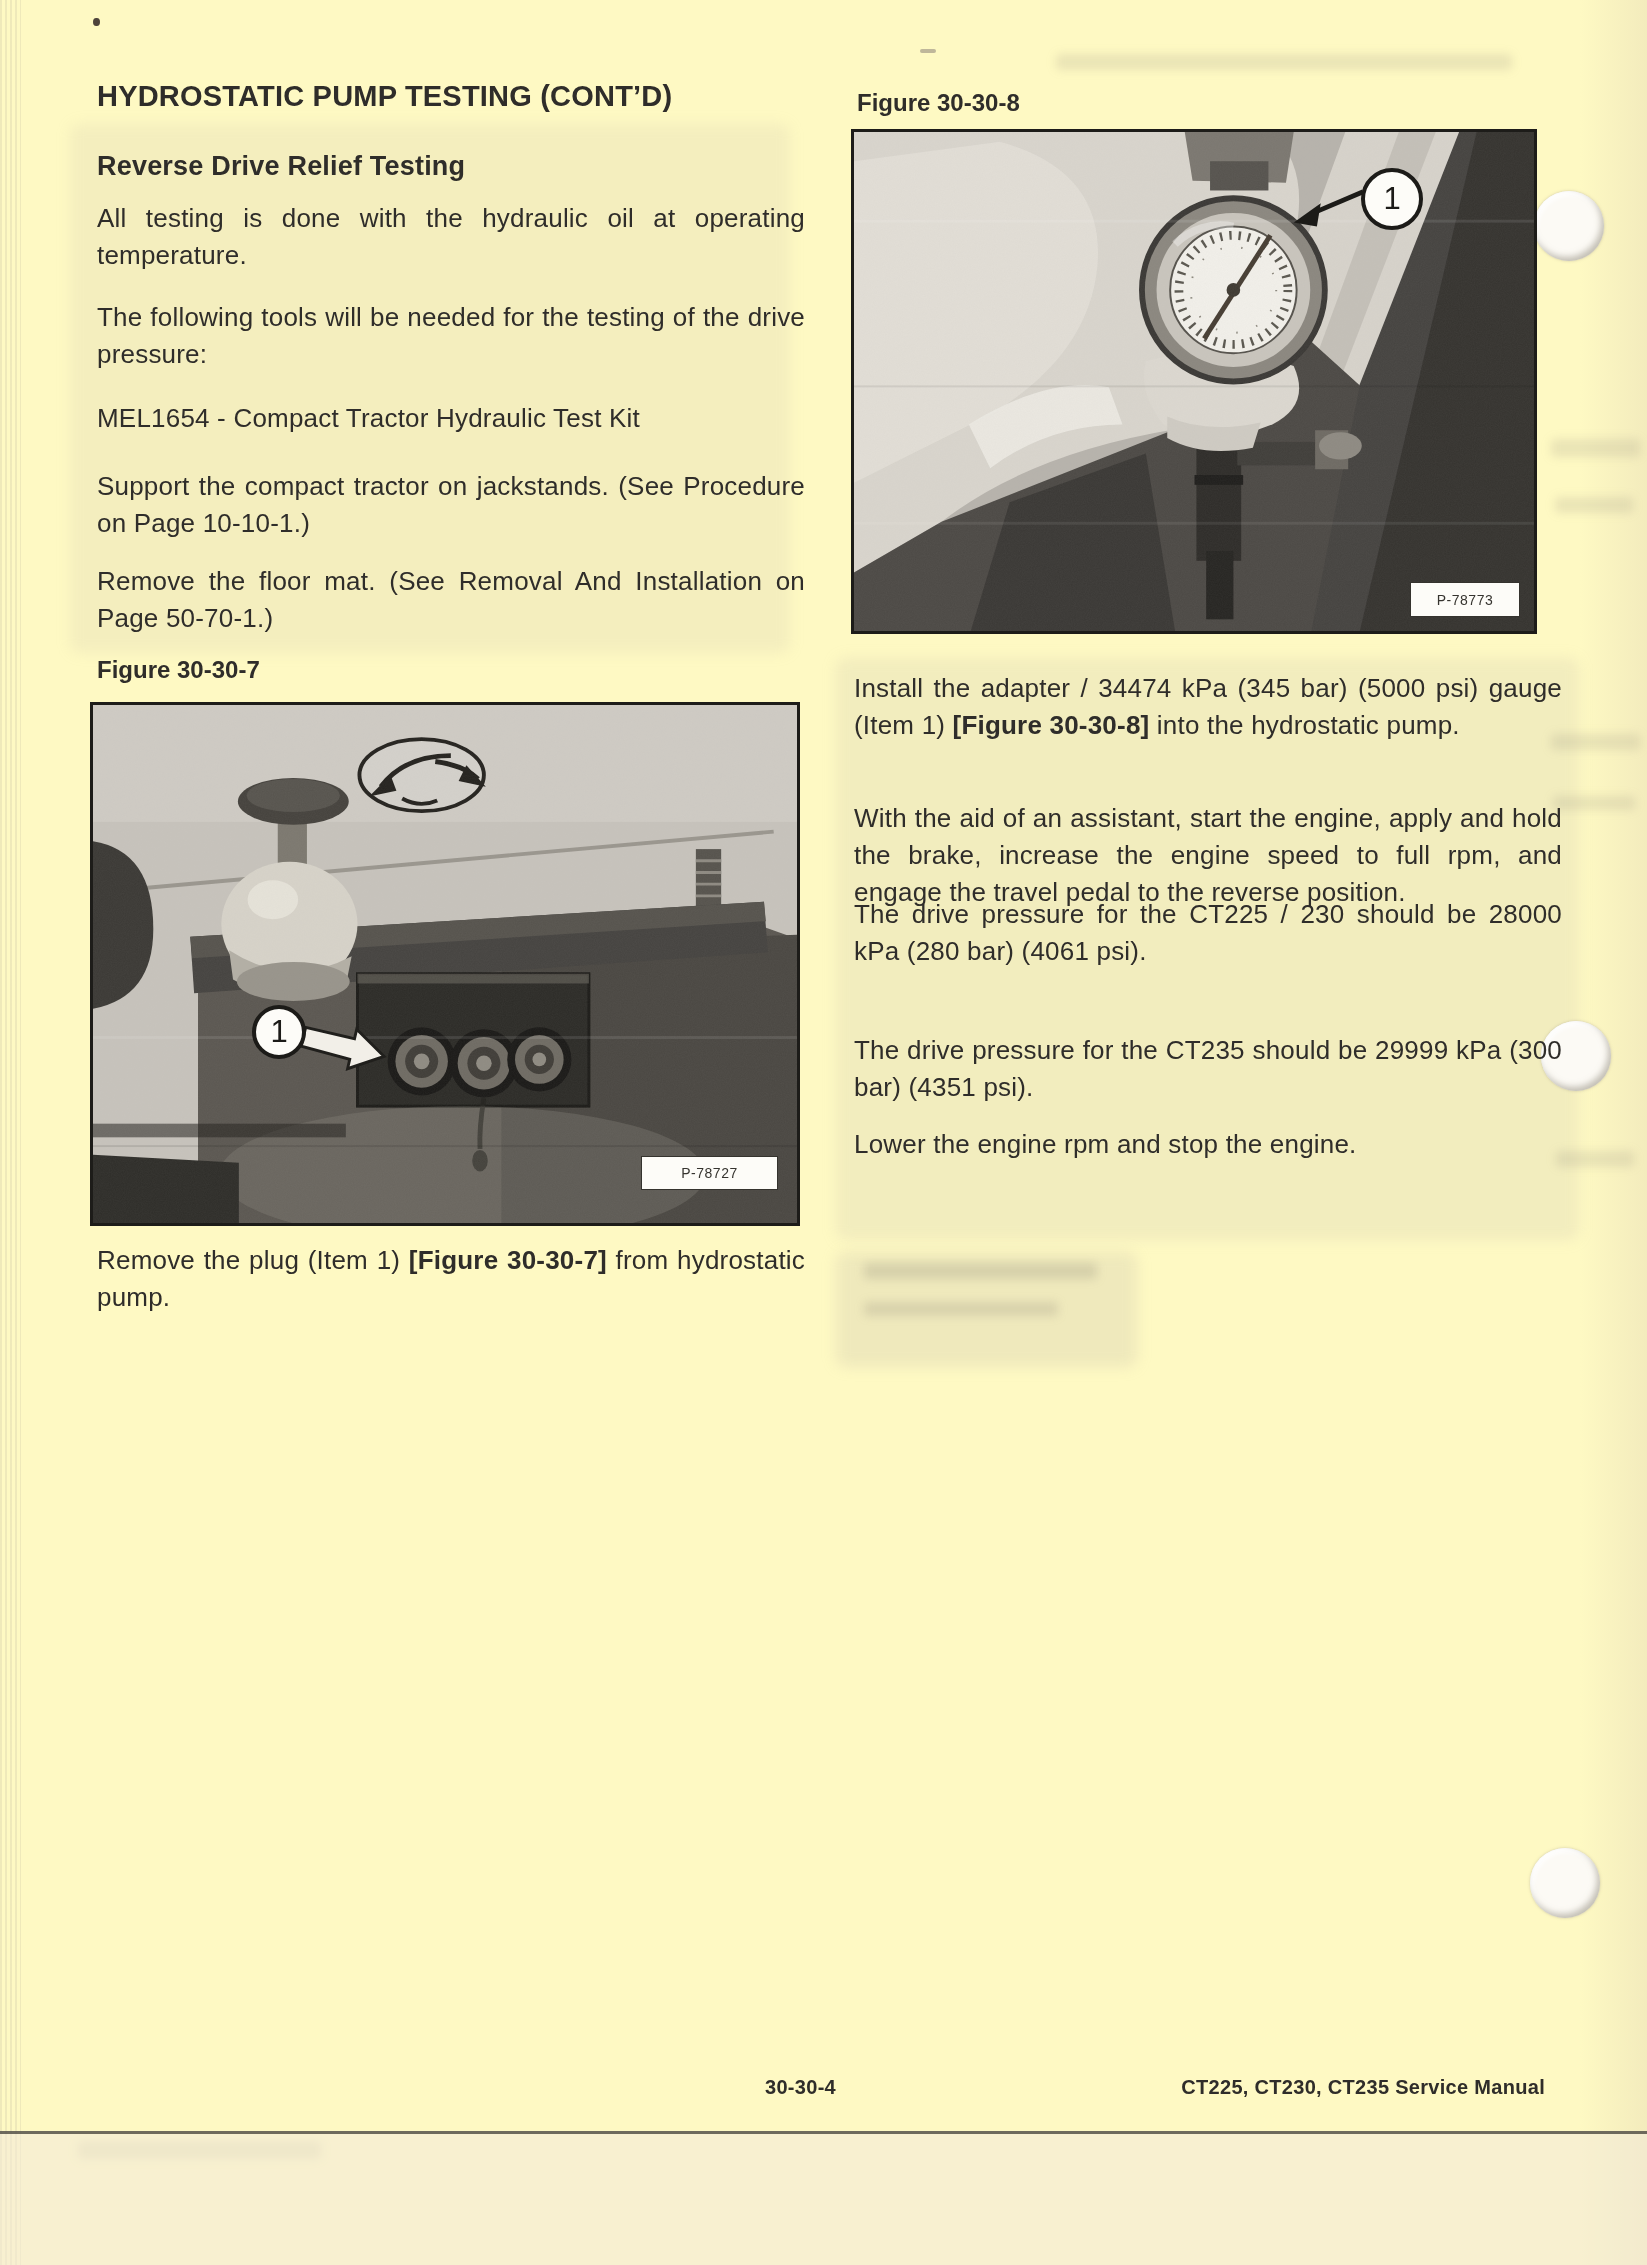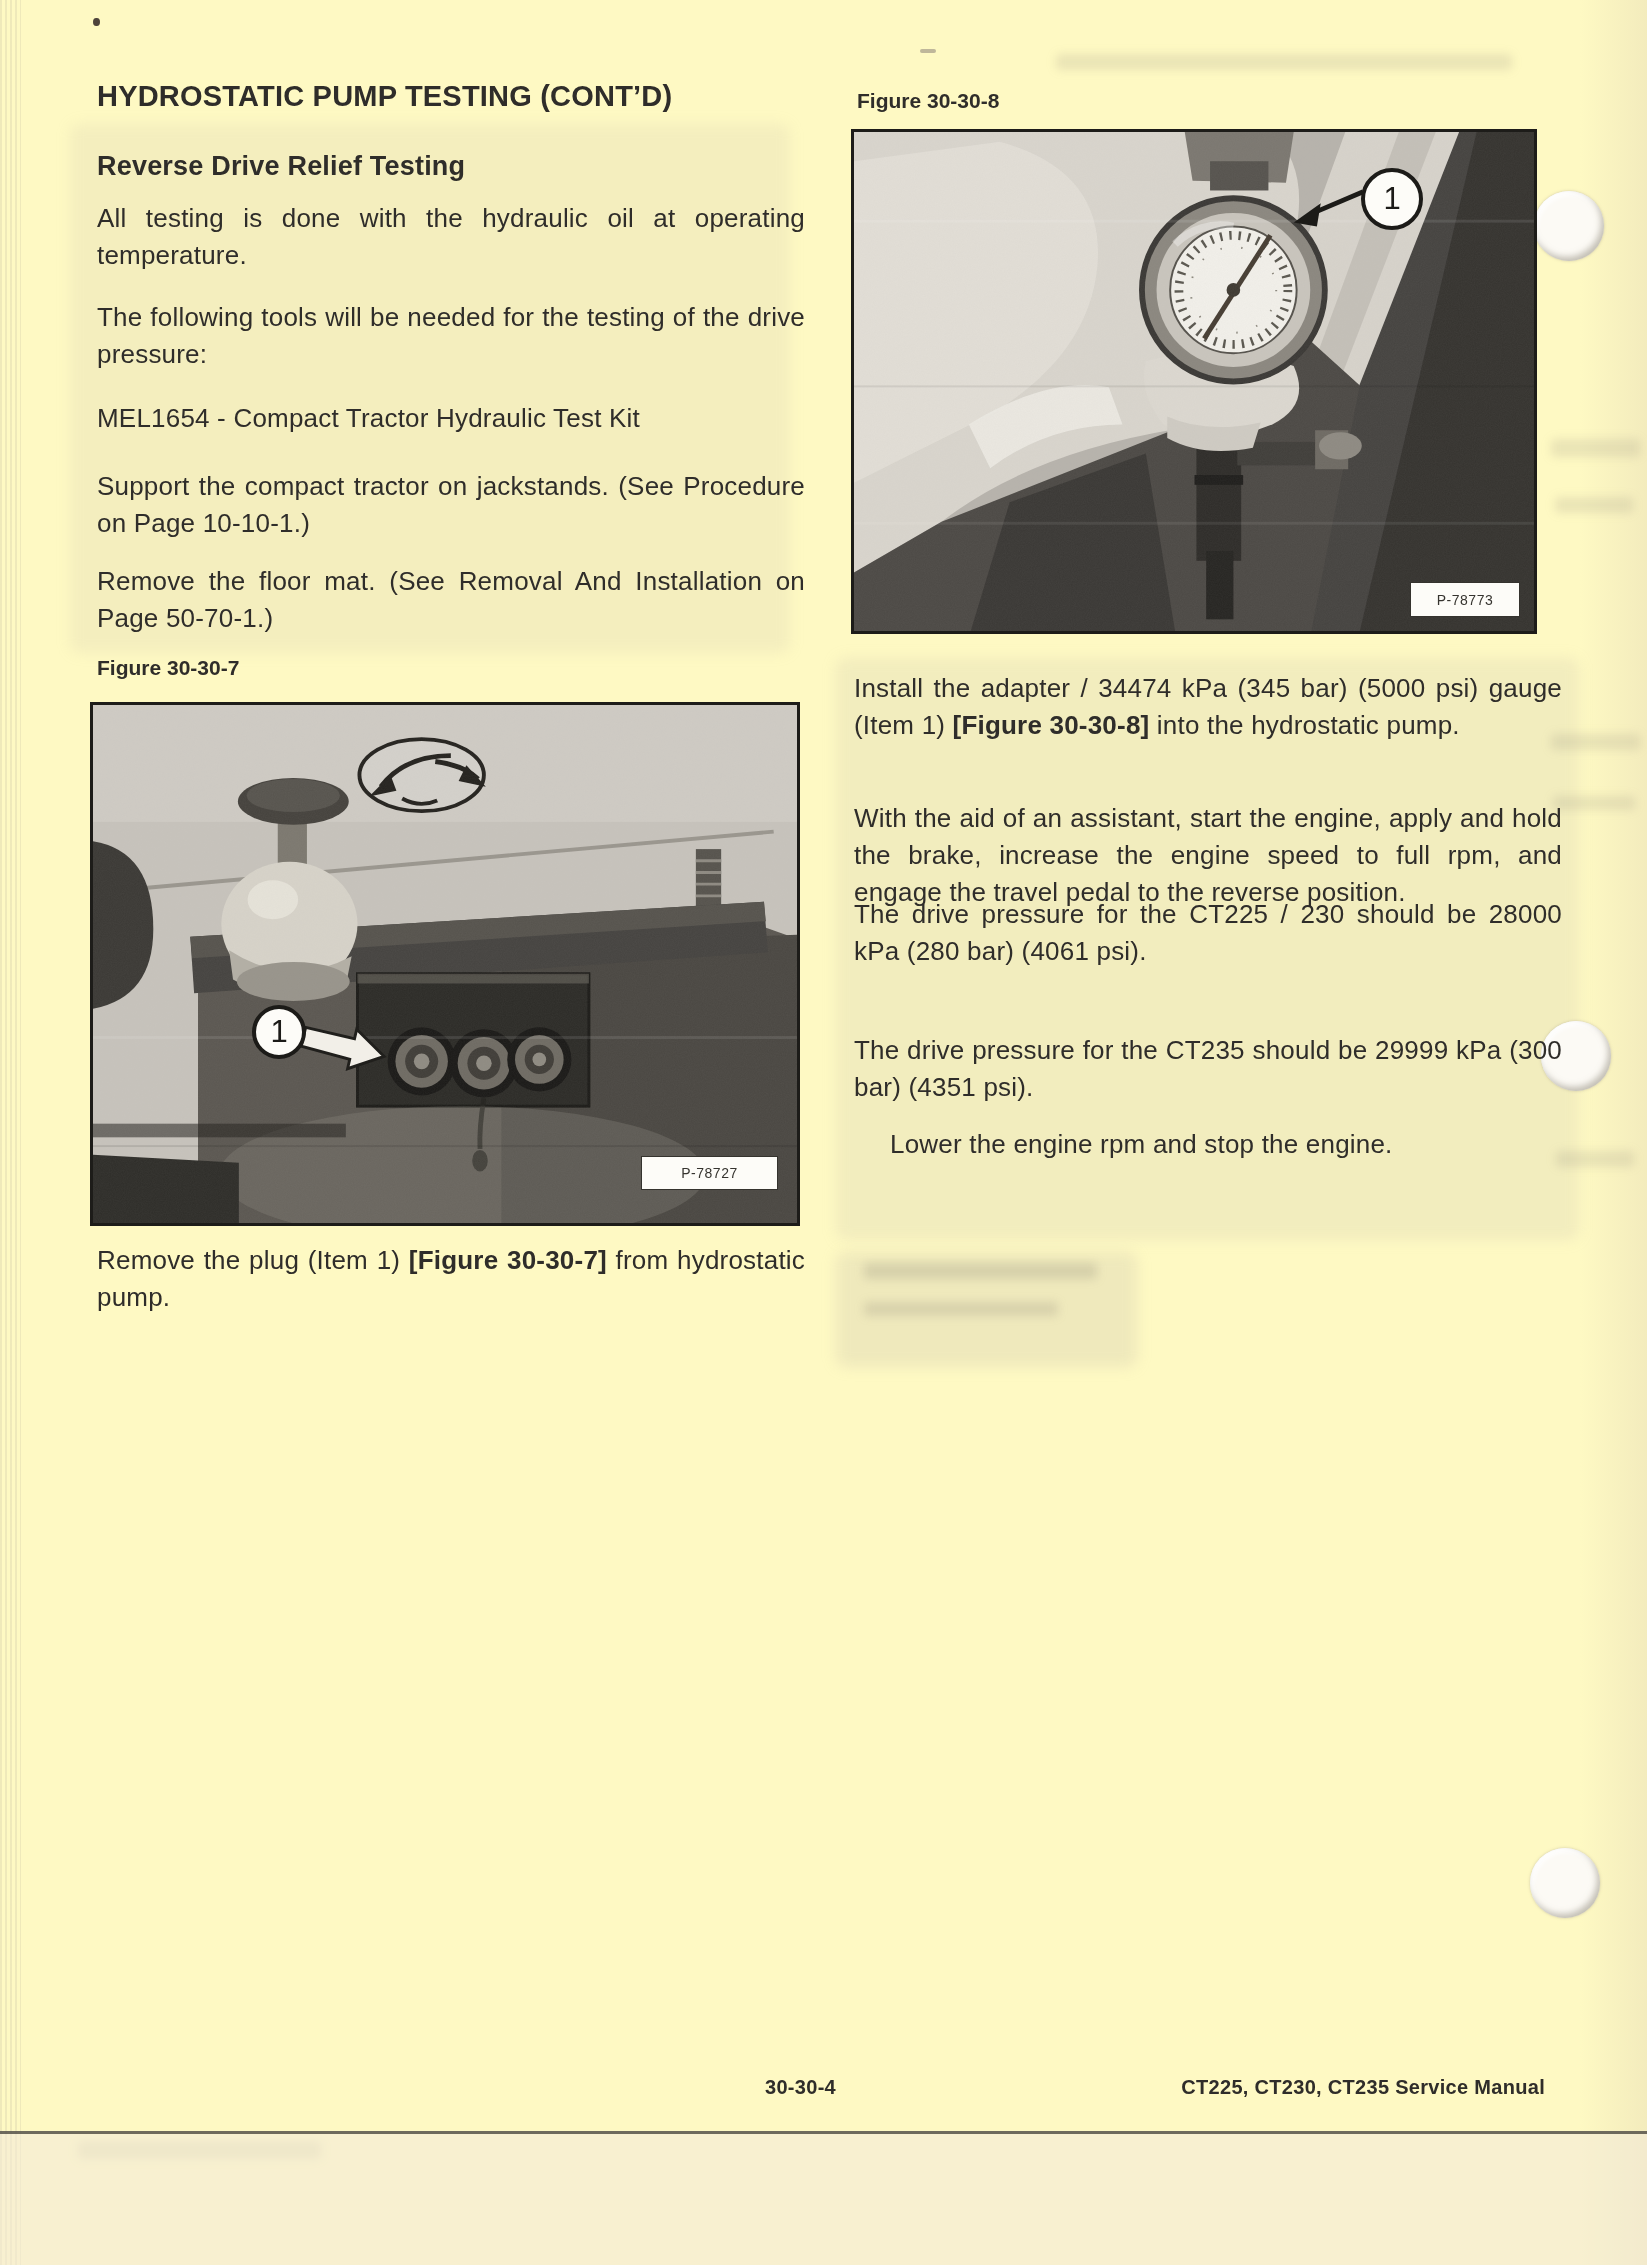--- a/index.html
+++ b/index.html
@@ -41,21 +41,21 @@
     position:absolute;width:70px;height:70px;border-radius:50%;
     background:#fcfaf5;
     box-shadow: inset -2.9px -3.9px 6.8px rgba(150,143,130,.55),
                 inset 2.9px 3.9px 4.9px rgba(255,255,255,.95),
                 0 0 2.9px rgba(160,152,138,.5);
   }
 
   
   .h1{position:absolute;left:97px;font-size:29px;font-weight:700;letter-spacing:0.2px;white-space:nowrap;}
   .h2{position:absolute;left:97px;font-size:27px;font-weight:700;letter-spacing:0.2px;white-space:nowrap;}
-  .figcap{position:absolute;font-size:21px;font-weight:700;white-space:nowrap;}
+  .figcap{position:absolute;font-size:24px;font-weight:700;white-space:nowrap;}
   .p{
     position:absolute;font-size:26px;line-height:37px;
     text-align:justify;letter-spacing:0.2px;color:#2f2d2a;
   }
   .pl{left:97px;width:708px;}
   .pr{left:854px;width:708px;}
   .p b{font-weight:700;}
 
   
   .fig{position:absolute;border:3.9px solid #1d1c19;background:#b9b5ae;box-sizing:border-box;}
@@ -266,21 +266,21 @@
   </svg>
   <div class="callout" style="left:1361px;top:168px;width:62px;height:62px;">1</div>
   <div class="photo-label" style="left:1410px;top:582px;width:108px;height:33px;">P-78773</div>
 
   <div class="p pr" style="top:670px;">
     <span>Install the adapter / 34474 kPa (345 bar) (5000 psi) gauge (Item 1) </span><b>[Figure 30-30-8]</b><span> into the hydrostatic pump.</span>
   </div>
   <div class="p pr" style="top:800px;">With the aid of an assistant, start the engine, apply and hold the brake, increase the engine speed to full rpm, and engage the travel pedal to the reverse position.</div>
   <div class="p pr" style="top:896px;">The drive pressure for the CT225 / 230 should be 28000 kPa (280 bar) (4061 psi).</div>
   <div class="p pr" style="top:1032px;">The drive pressure for the CT235 should be 29999 kPa (300 bar) (4351 psi).</div>
-  <div class="p pr" style="top:1126px;margin-left:36px;">Lower the engine rpm and stop the engine.</div>
+  <div class="p pr" style="top:1126px;">Lower the engine rpm and stop the engine.</div>
 
   <div class="footer-text" style="left:765px;top:2076px;">30-30-4</div>
   <div class="footer-text" style="left:1058px;top:2076px;width:487px;text-align:right;">CT225, CT230, CT235 Service Manual</div>
 
   <div class="bottom-line"></div>
   <div class="bottom-strip"></div>
 </div>
 
 
 </body></html>

